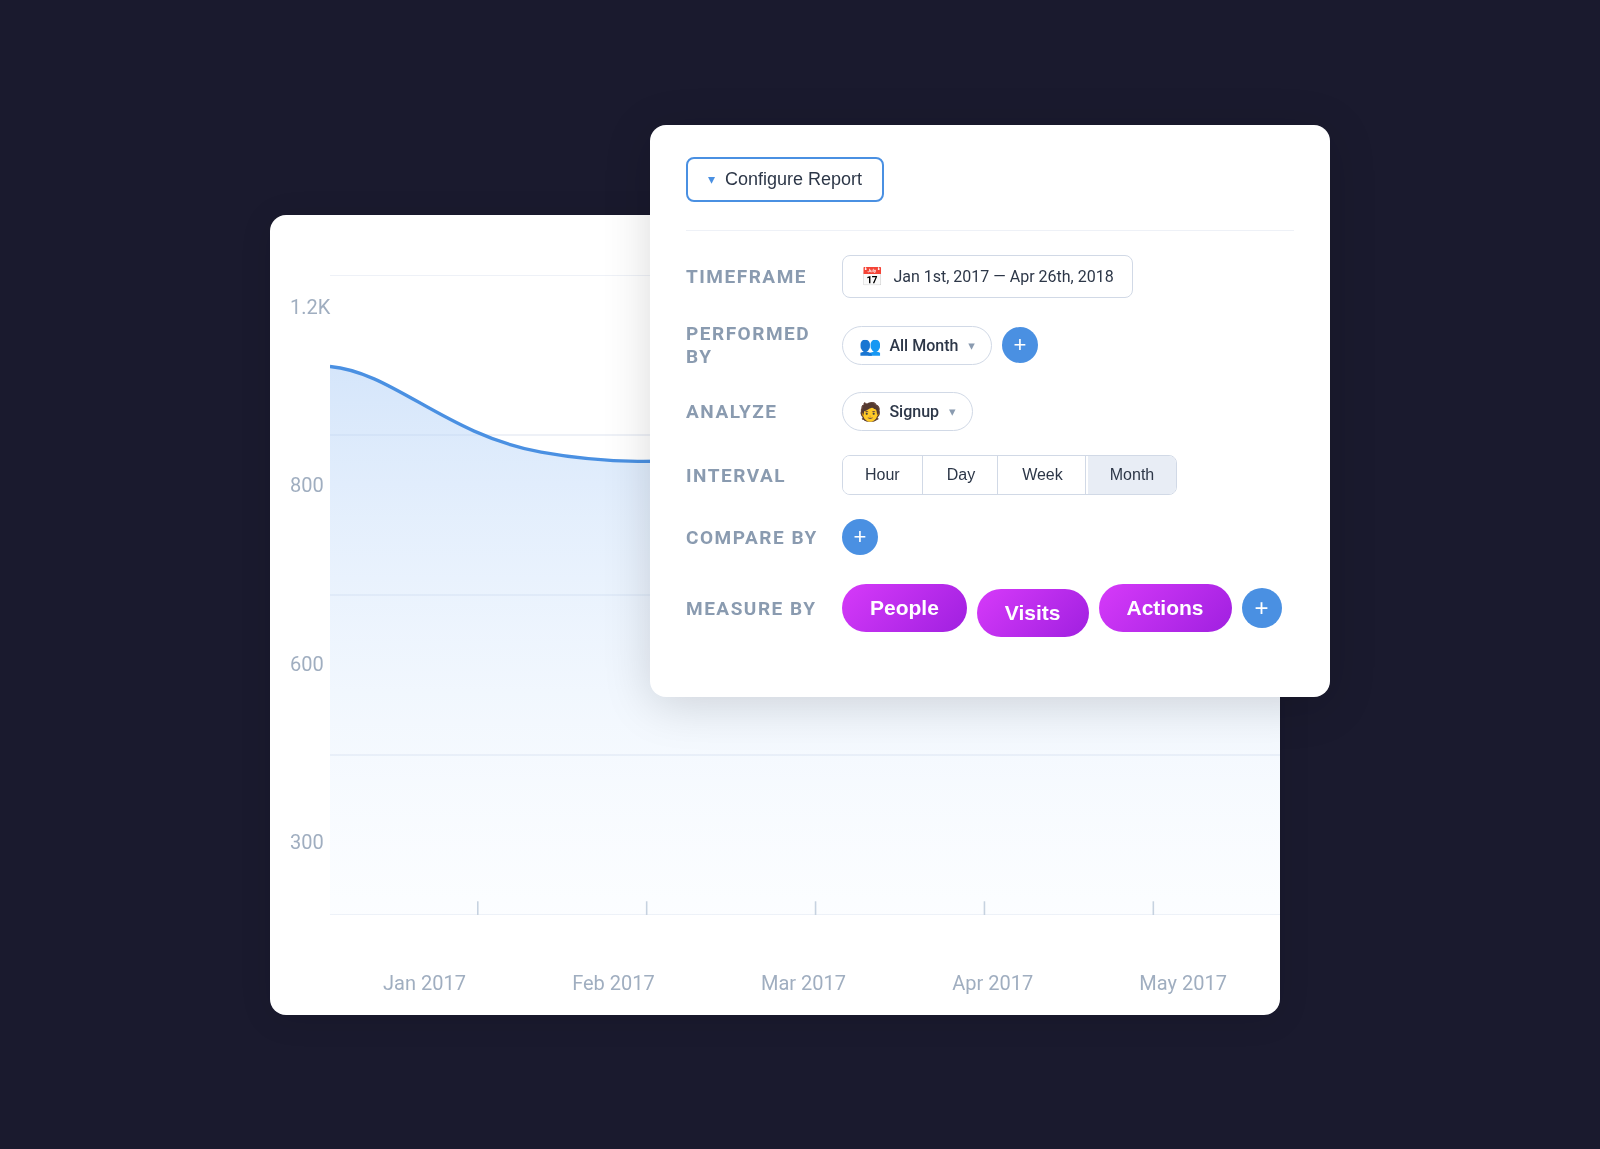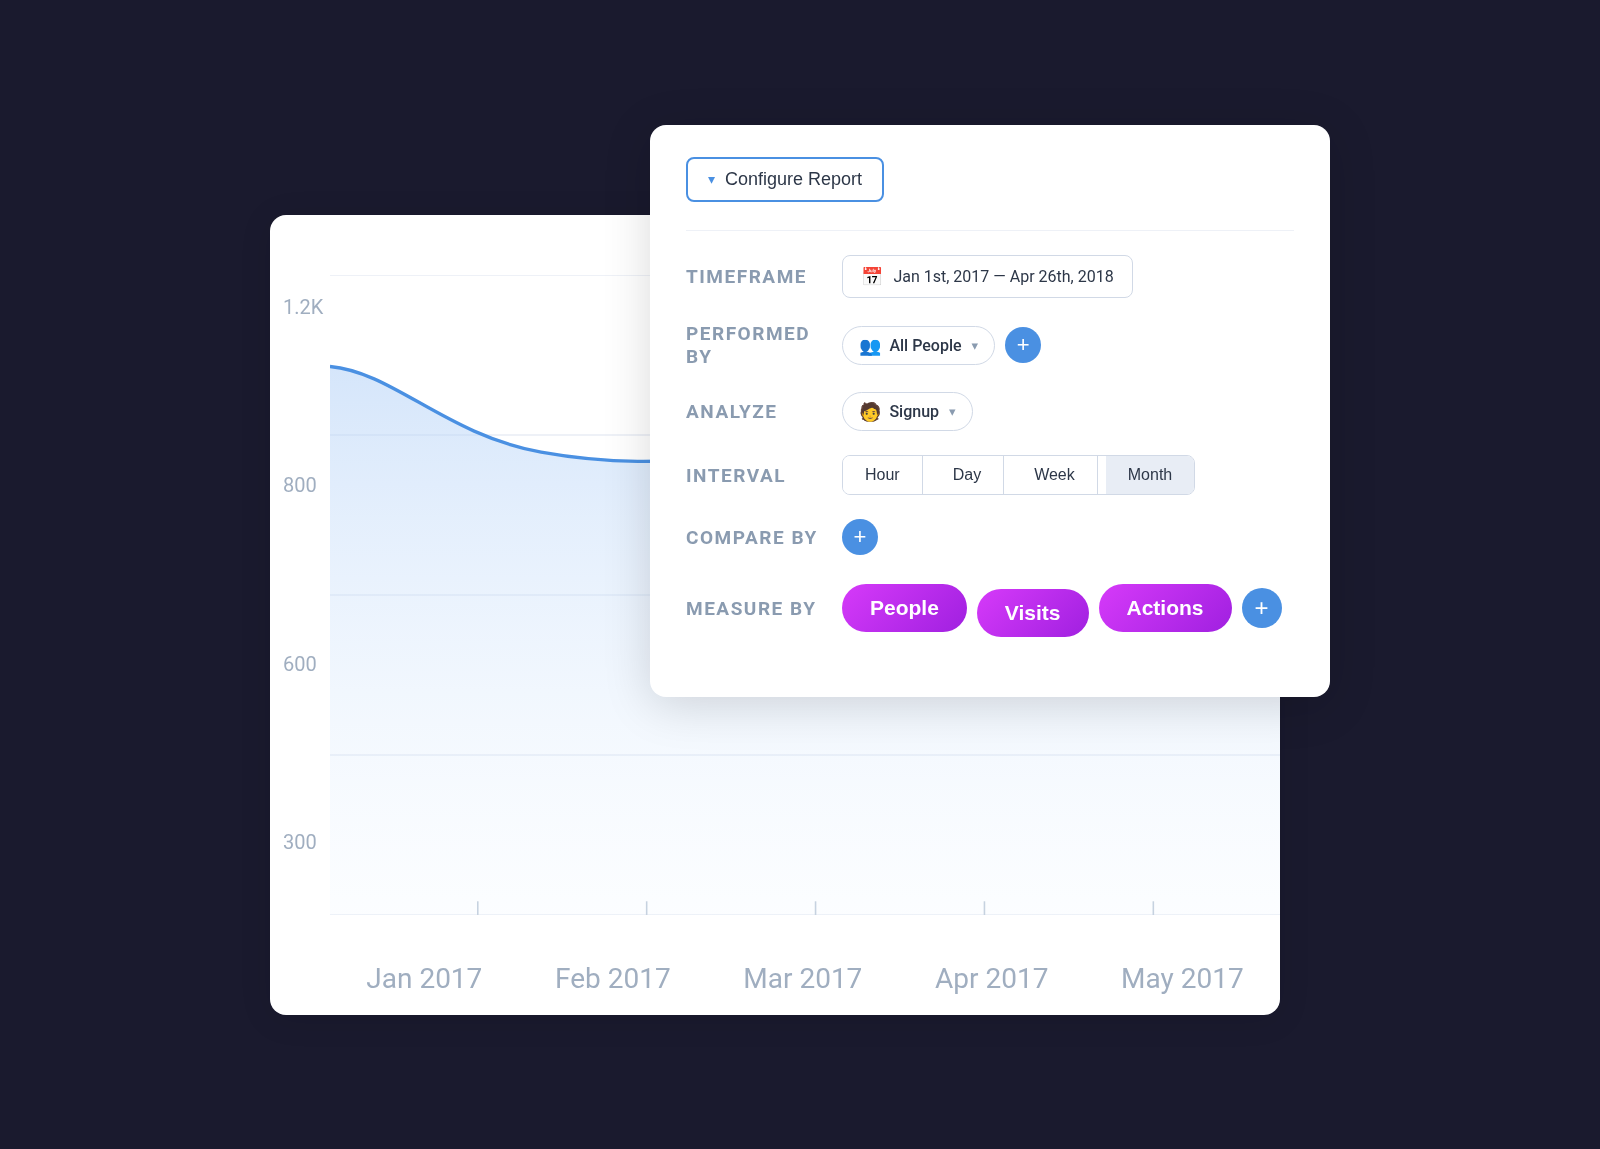--- a/index.html
+++ b/index.html
@@ -28,21 +28,21 @@
       height: 800px;
       background: #fff;
       border-radius: 16px;
       box-shadow: 0 4px 32px rgba(0,0,0,0.10);
       padding: 30px 40px 40px 60px;
       overflow: hidden;
     }
 
     .chart-y-labels {
       position: absolute;
-      left: 13px;
+      left: 20px;
       top: 80px;
       display: flex;
       flex-direction: column;
       justify-content: space-between;
       height: 560px;
     }
 
     .chart-y-label {
       font-size: 20px;
       color: #a0aec0;
@@ -66,21 +66,21 @@
       position: absolute;
       bottom: 20px;
       left: 60px;
       right: 0;
       display: flex;
       justify-content: space-around;
       align-items: center;
     }
 
     .chart-x-label {
-      font-size: 28px;
+      font-size: 20px;
       color: #a0aec0;
       font-weight: 400;
     }
 
     
     .config-panel {
       position: absolute;
       top: 0;
       right: 0;
       width: 680px;
@@ -194,21 +194,21 @@
       align-items: center;
       justify-content: center;
       cursor: pointer;
       font-weight: 300;
       line-height: 1;
     }
 
     
     .interval-group {
       display: flex;
-      gap: 8px;
+      gap: 2px;
       border: 1.5px solid #d1d9e6;
       border-radius: 8px;
       overflow: hidden;
     }
 
     .interval-btn {
       padding: 10px 22px;
       font-size: 16px;
       color: #2d3748;
       background: #fff;
@@ -344,21 +344,21 @@
           <span>Jan 1st, 2017 — Apr 26th, 2018</span>
         </div>
       </div>
     </div>
 
     <div class="config-row">
       <span class="config-label">PERFORMED BY</span>
       <div class="config-controls">
         <div class="dropdown-pill">
           <span class="pill-icon">👥</span>
-          <span>All People</span>
+          <span>All Month</span>
           <span class="arrow">▾</span>
         </div>
         <button class="circle-add">+</button>
       </div>
     </div>
 
     <div class="config-row">
       <span class="config-label">ANALYZE</span>
       <div class="config-controls">
         <div class="dropdown-pill">

